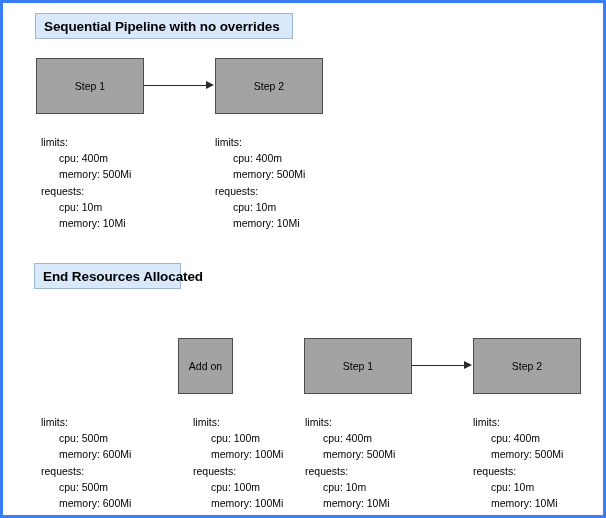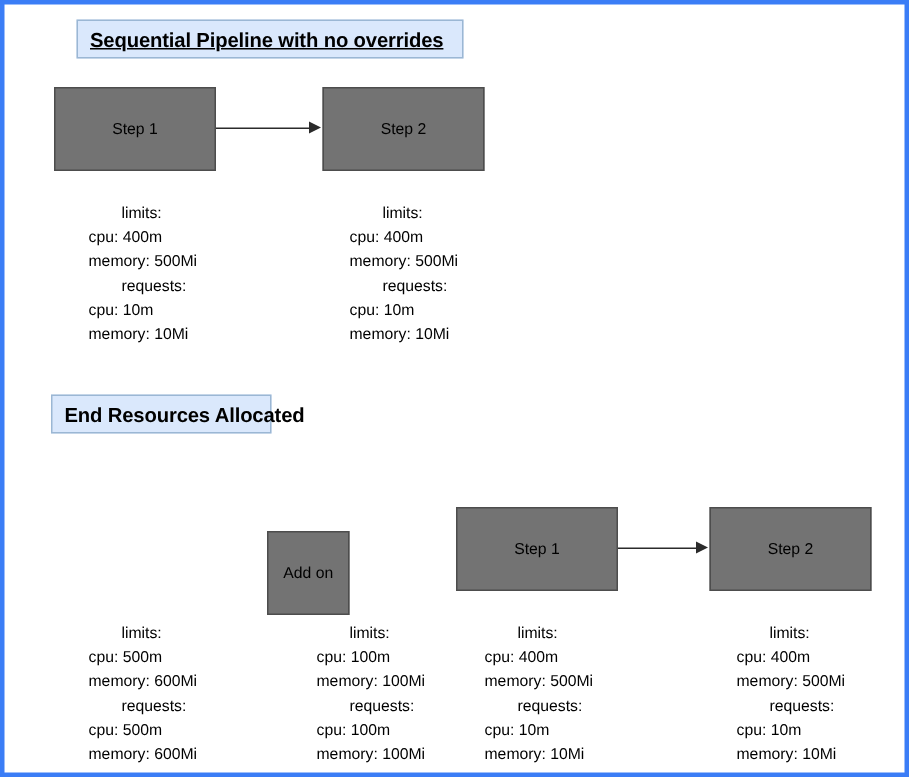--- a/index.html
+++ b/index.html
@@ -29,21 +29,21 @@
     color: #000000;
     display: flex;
     align-items: center;
     padding-left: 8px;
     letter-spacing: -0.1px;
     white-space: nowrap;
   }
   .node {
     position: absolute;
     box-sizing: border-box;
-    background: #737373;
+    background: #a3a3a3;
     border: 1.4px solid #4d4d4d;
     display: flex;
     flex-direction: column;
     align-items: center;
     justify-content: center;
     font-size: 10.5px;
     color: #000000;
     line-height: 1.35;
     text-align: left;
   }
@@ -66,29 +66,28 @@
     line-height: 16.2px;
     color: #000000;
     white-space: nowrap;
   }
   .res .ind {
     display: block;
     padding-left: 18px;
   }
   .res .key {
     display: block;
-    margin-left: 40px;
   }
 </style>
 </head>
 <body>
 
 <div id="canvas">
 
-  <div class="banner" style="left:48px; top:10px; width:258px; height:26px;text-decoration:underline;">
+  <div class="banner" style="left:32px; top:10px; width:258px; height:26px;">
     <span>Sequential Pipeline with no overrides</span>
   </div>
 
   <div class="node" style="left:33px; top:55px; width:108px; height:56px;">
     <span>Step 1</span>
   </div>
 
   <div class="edge" style="left:141px; top:82px; width:63px;"></div>
   <div class="edge-head" style="left:203px; top:78px;"></div>
 
@@ -112,21 +111,21 @@
     <span class="key">requests:</span>
     <span class="ind">cpu: 10m</span>
     <span class="ind">memory: 10Mi</span>
   </div>
 
   <div class="banner" style="left:31px; top:260px; width:147px; height:26px;">
     <span>End Resources Allocated</span>
   </div>
 
 
-  <div class="node" style="left:175px; top:335px; width:55px; height:56px;margin-top:16px;">
+  <div class="node" style="left:175px; top:335px; width:55px; height:56px;">
     <span>Add on</span>
   </div>
 
   <div class="node" style="left:301px; top:335px; width:108px; height:56px;">
     <span>Step 1</span>
   </div>
 
   <div class="edge" style="left:409px; top:362px; width:53px;"></div>
   <div class="edge-head" style="left:461px; top:358px;"></div>
 

